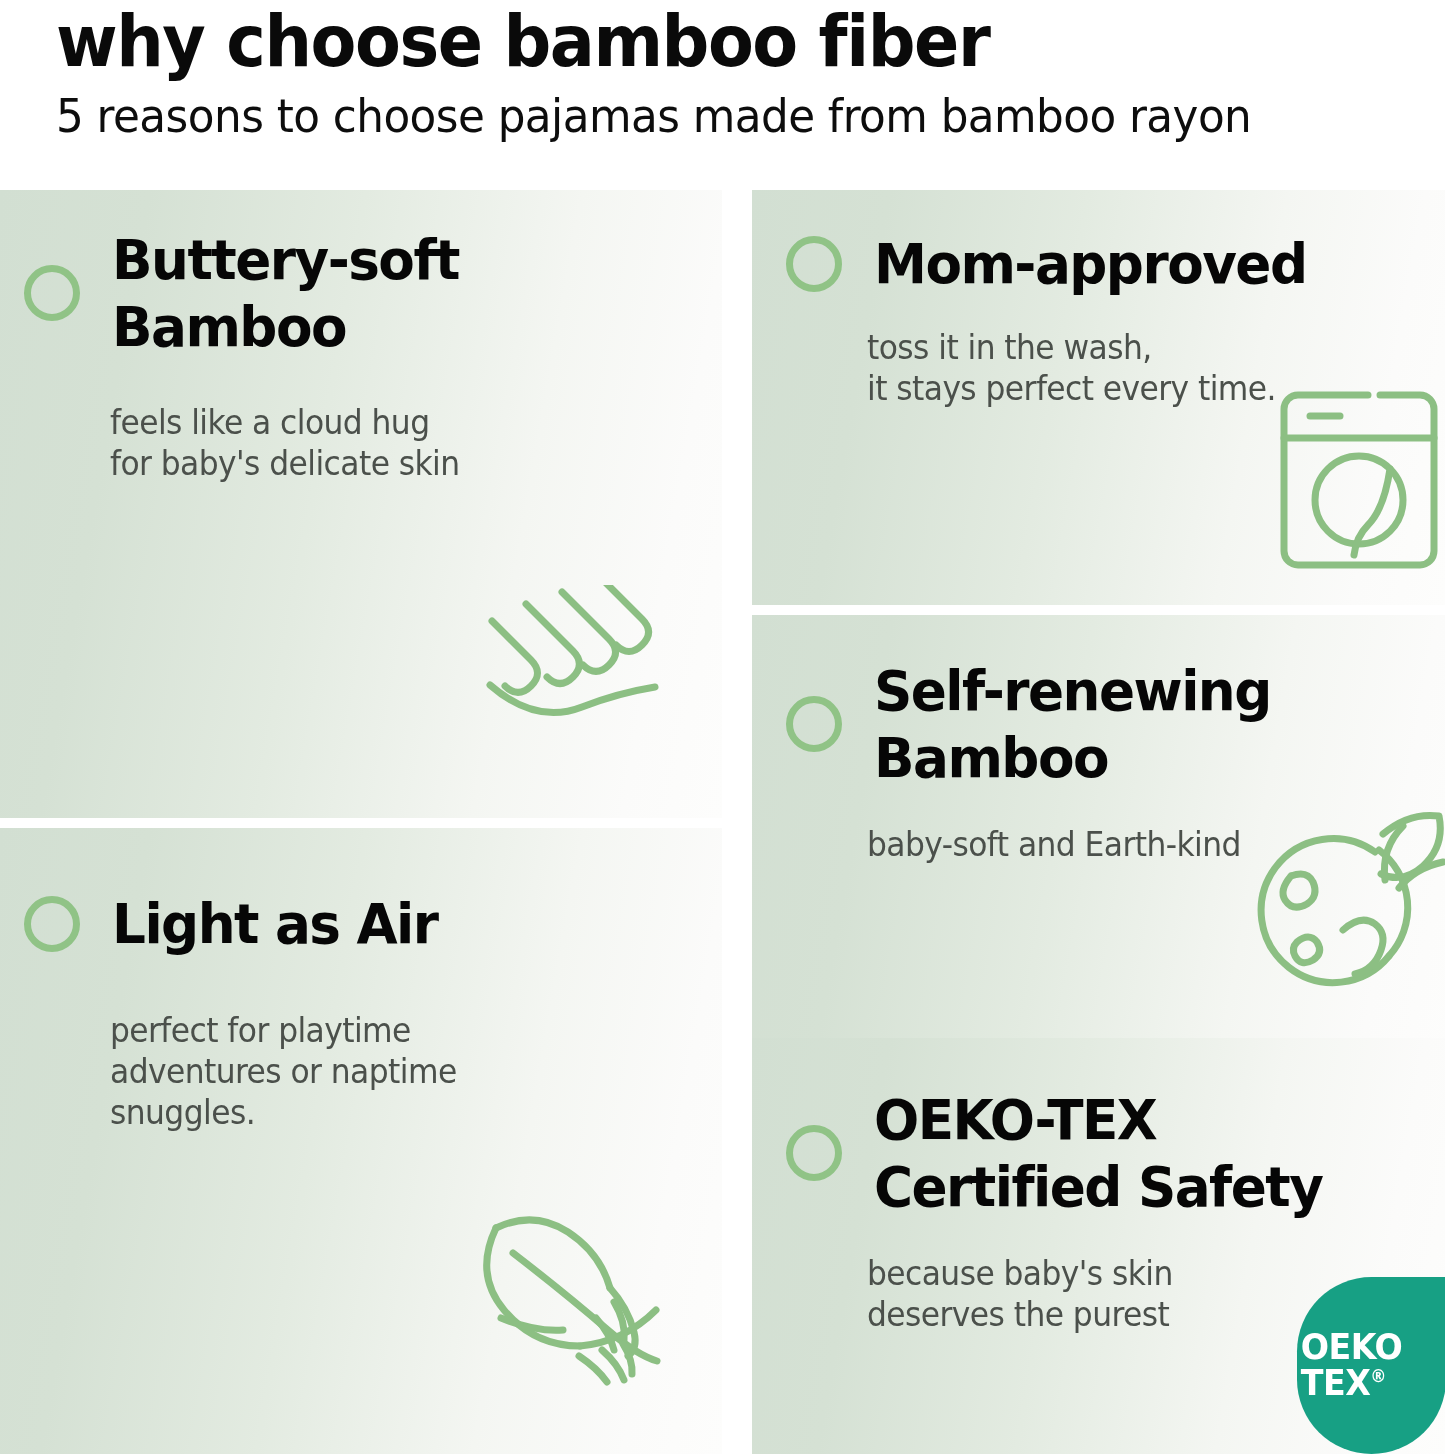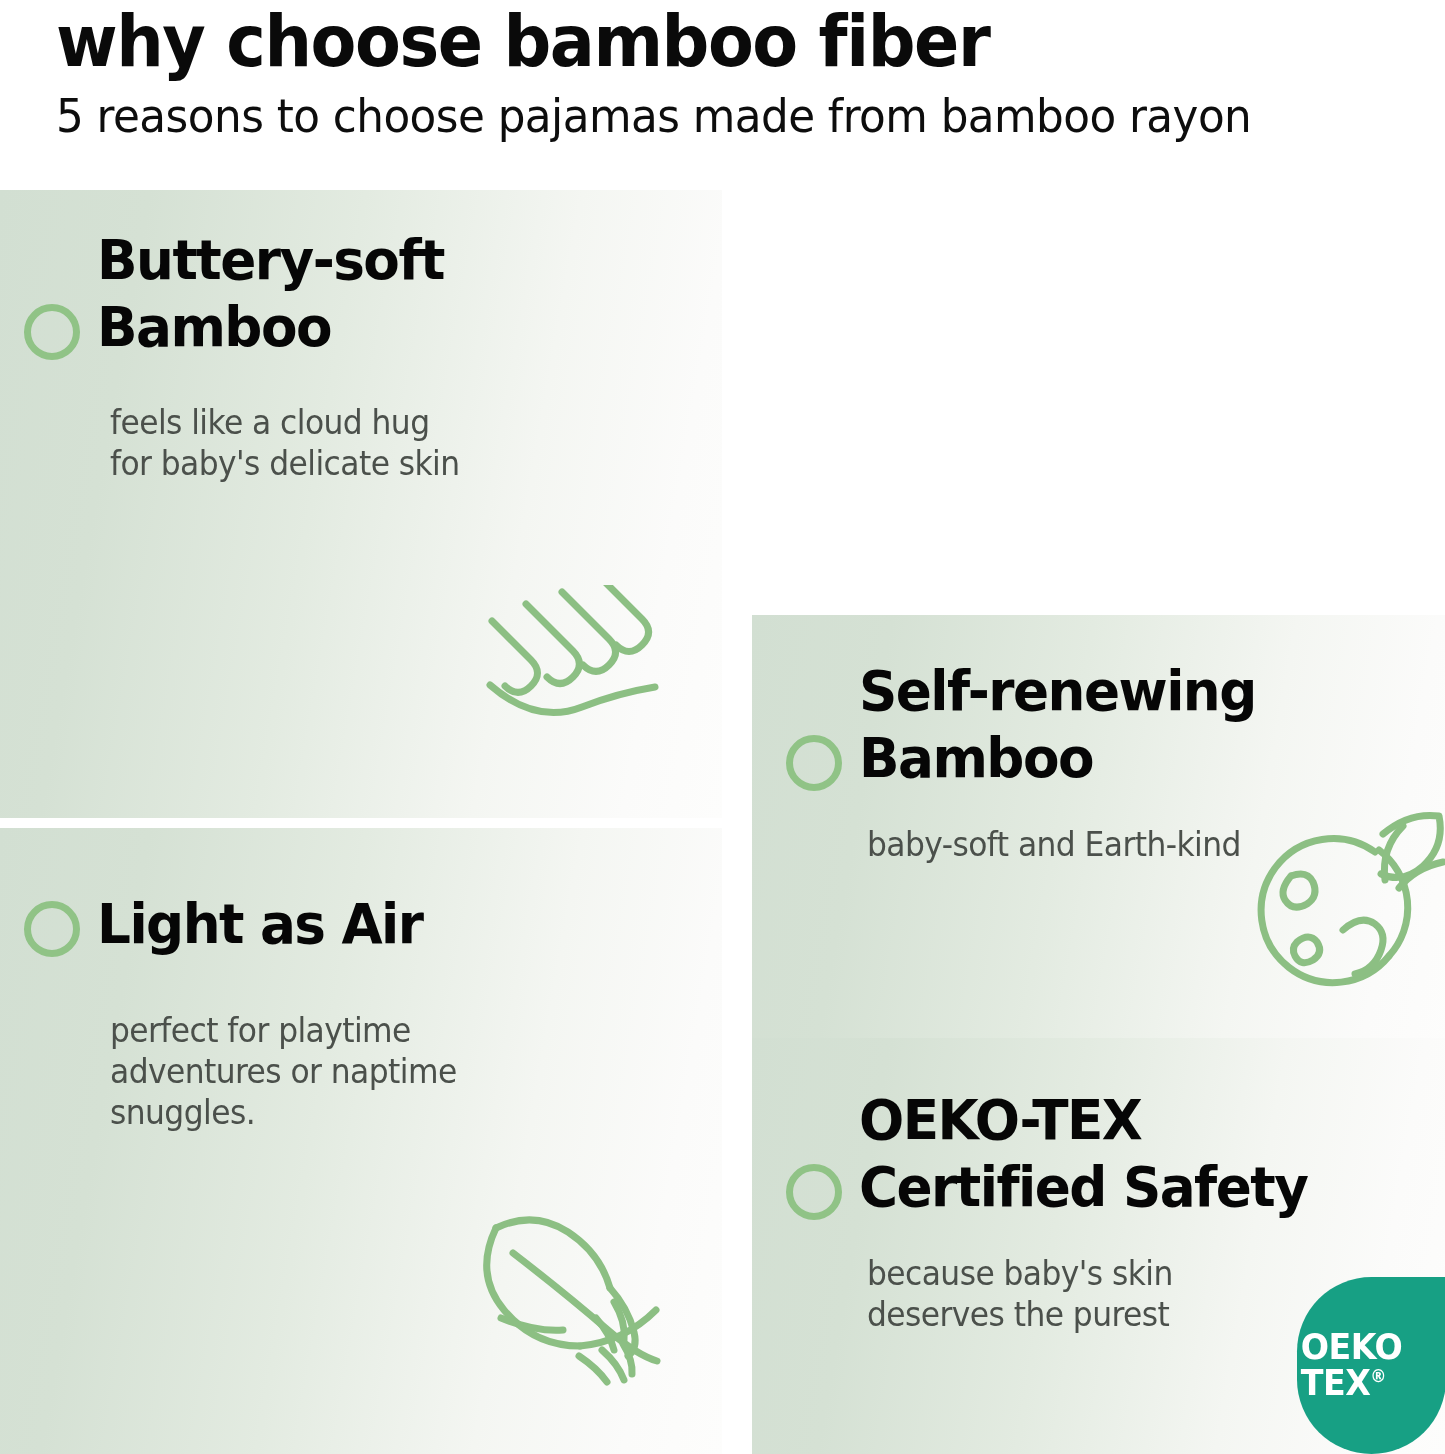--- a/index.html
+++ b/index.html
@@ -72,22 +72,22 @@
 
   .card-c1 { top: 0px;    height: 628px; }
   .card-c2 { top: 638px;  height: 630px; }
   .card-c3 { top: 0px;    height: 415px; }
   .card-c4 { top: 425px;  height: 494px; }
   .card-c5 { top: 848px;  height: 416px; }
 
   
   .card-head {
     display: flex;
-    align-items: flex-end;
-    gap: 17px;
+    align-items: center;
+    gap: 32px;
   }
   .ring {
     flex: 0 0 auto;
     width: 56px;
     height: 56px;
     border: 7px solid #90c386;
     border-radius: 50%;
     box-sizing: border-box;
   }
   .card-title {
@@ -206,20 +206,37 @@
         <path d="M33 120 q34 14 62 12"></path>
         <path d="M128 120 q14 16 18 32"></path>
         <path d="M146 104 q12 20 10 38"></path>
         <path d="M111 158 q18 12 28 26"></path>
         <path d="M134 152 q16 14 22 30"></path>
         <path d="M155 146 q10 16 9 30"></path>
       </g>
     </svg>
   </div>
 
+  <div class="card col-right card-c3 c3">
+    <div class="card-head">
+      <span class="ring"></span>
+      <h2 class="card-title">Mom-approved</h2>
+    </div>
+    <p class="card-body">toss it in the wash,
+it stays perfect every time.</p>
+    <svg class="deco deco-washer" viewBox="0 0 175 190">
+      <g fill="none" stroke="#8cbf83" stroke-width="7" stroke-linecap="round" stroke-linejoin="round">
+        <path d="M108 10 H148 a14 14 0 0 1 14 14 V166 a14 14 0 0 1 -14 14 H26 a14 14 0 0 1 -14 -14 V24 a14 14 0 0 1 14 -14 H96"></path>
+        <path d="M12 53 H162"></path>
+        <path d="M38 31 H68"></path>
+        <circle cx="87" cy="115" r="44"></circle>
+        <path d="M118 84 q-6 40 -22 56 q-12 12 -14 30"></path>
+      </g>
+    </svg>
+  </div>
 
   <div class="card col-right card-c4 c4">
     <div class="card-head">
       <span class="ring"></span>
       <h2 class="card-title">Self-renewing
 Bamboo</h2>
     </div>
     <p class="card-body">baby-soft and Earth-kind</p>
     <svg class="deco deco-earth" viewBox="0 0 195 185">
       <g fill="none" stroke="#8cbf83" stroke-width="7" stroke-linecap="round" stroke-linejoin="round">

